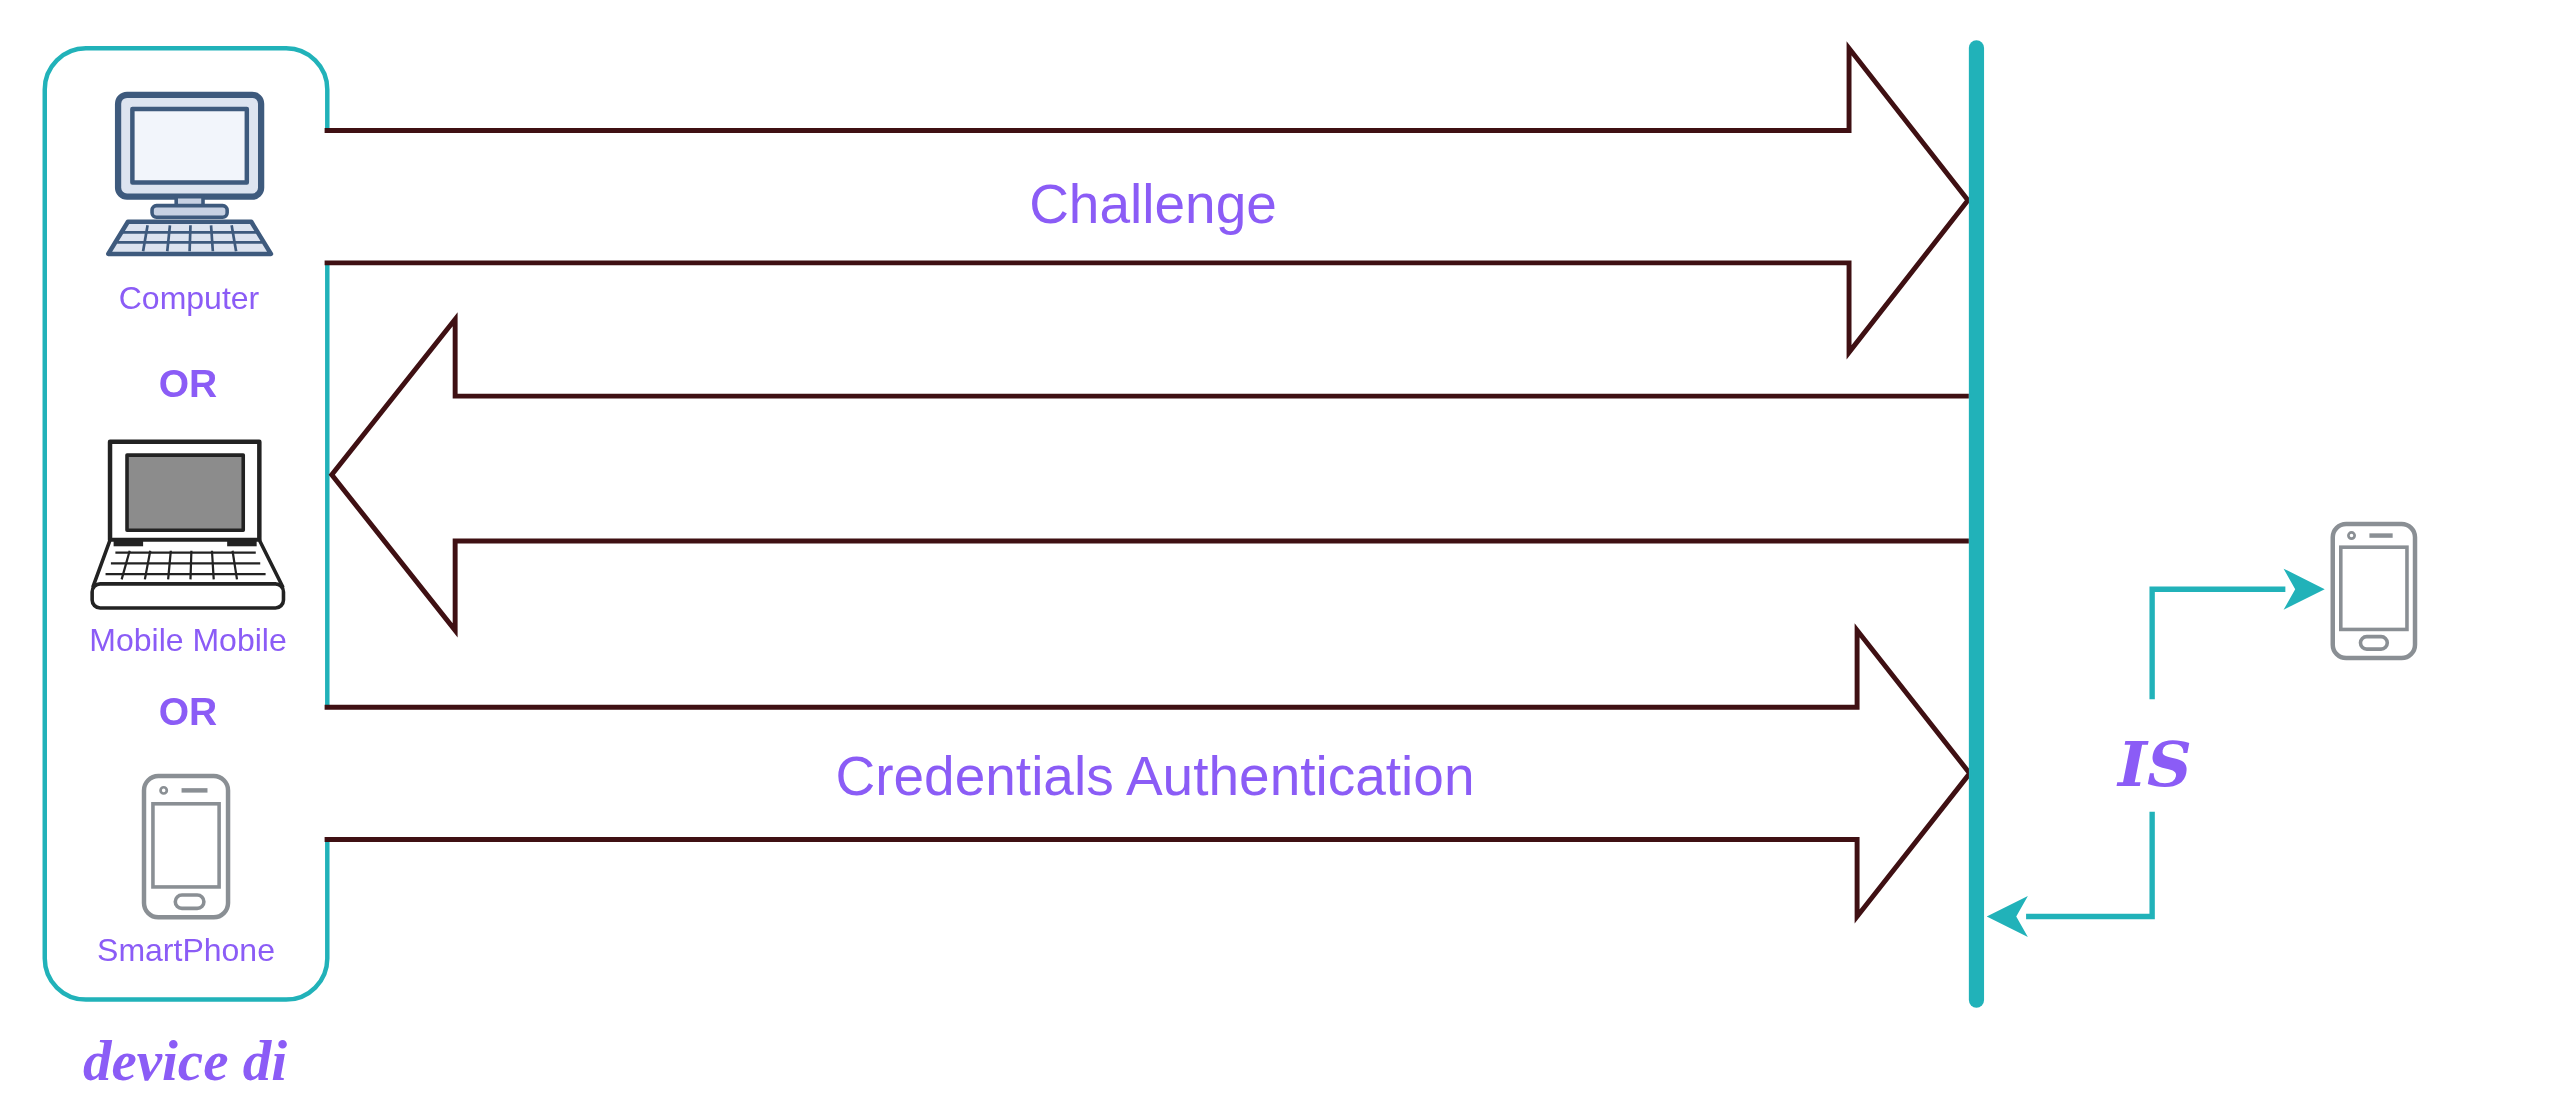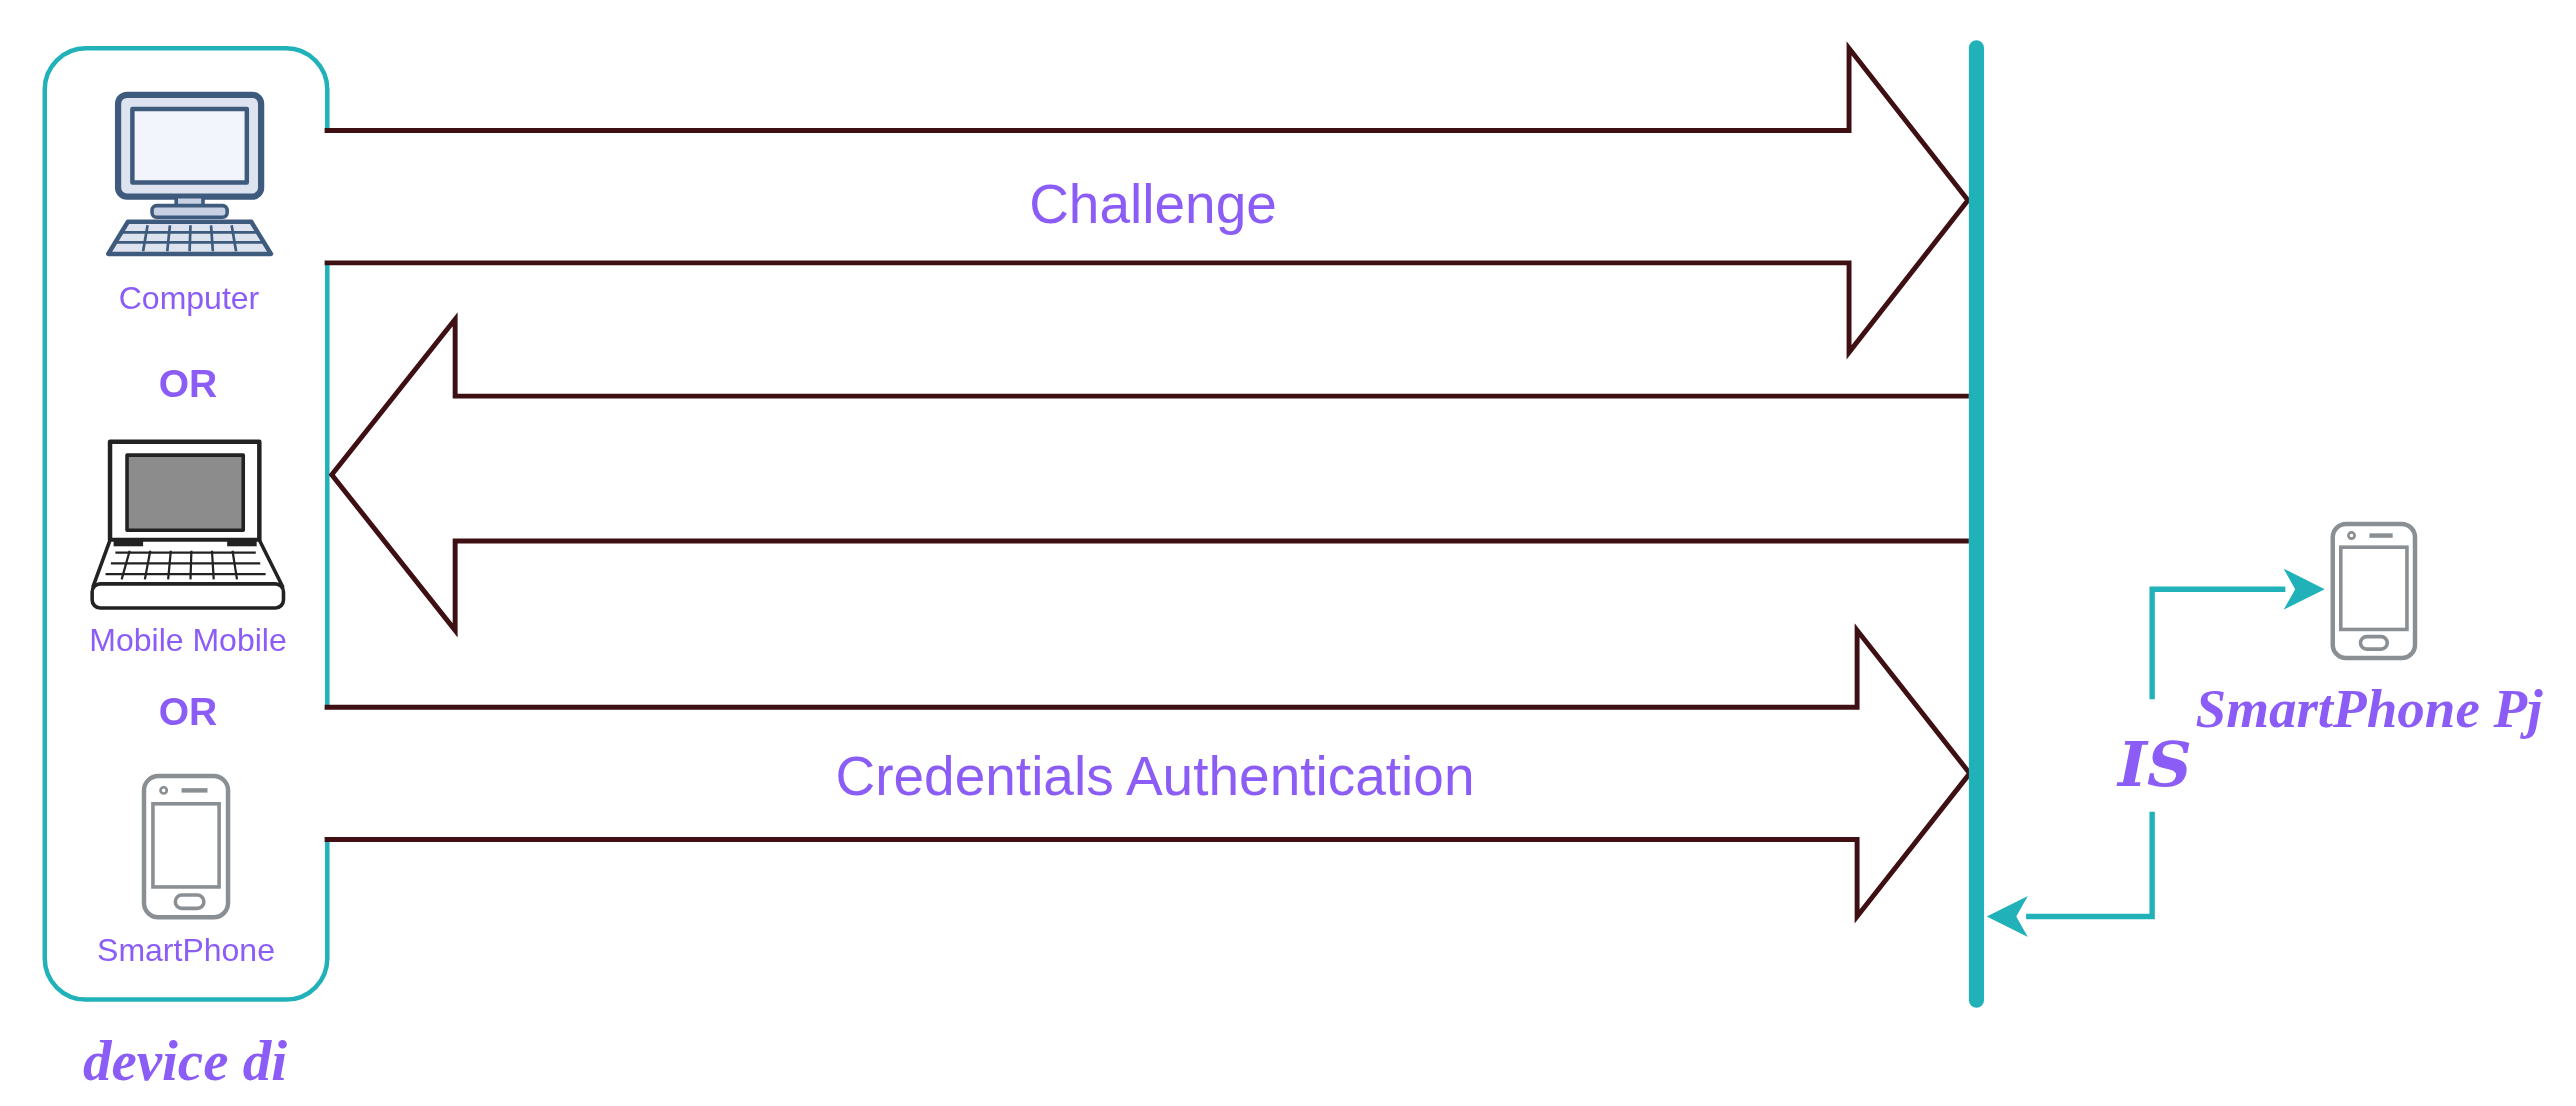--- a/index.html
+++ b/index.html
@@ -127,16 +127,15 @@
 
   <div class="label caption-bi" style="left:185px;top:1060px;">device di</div>
 
   <div class="label msg-label" style="left:1153px;top:204px;">Challenge</div>
 
 
   <div class="label msg-label" style="left:1155px;top:776px;">Credentials Authentication</div>
 
   <div class="label is-label" style="left:2155px;top:765px;">IS</div>
 
-  <div class="label pj-bi" style="left:2369px;top:708px;">SmartPhone Pj</div>
 
 </div>
 
 
 </body></html>

